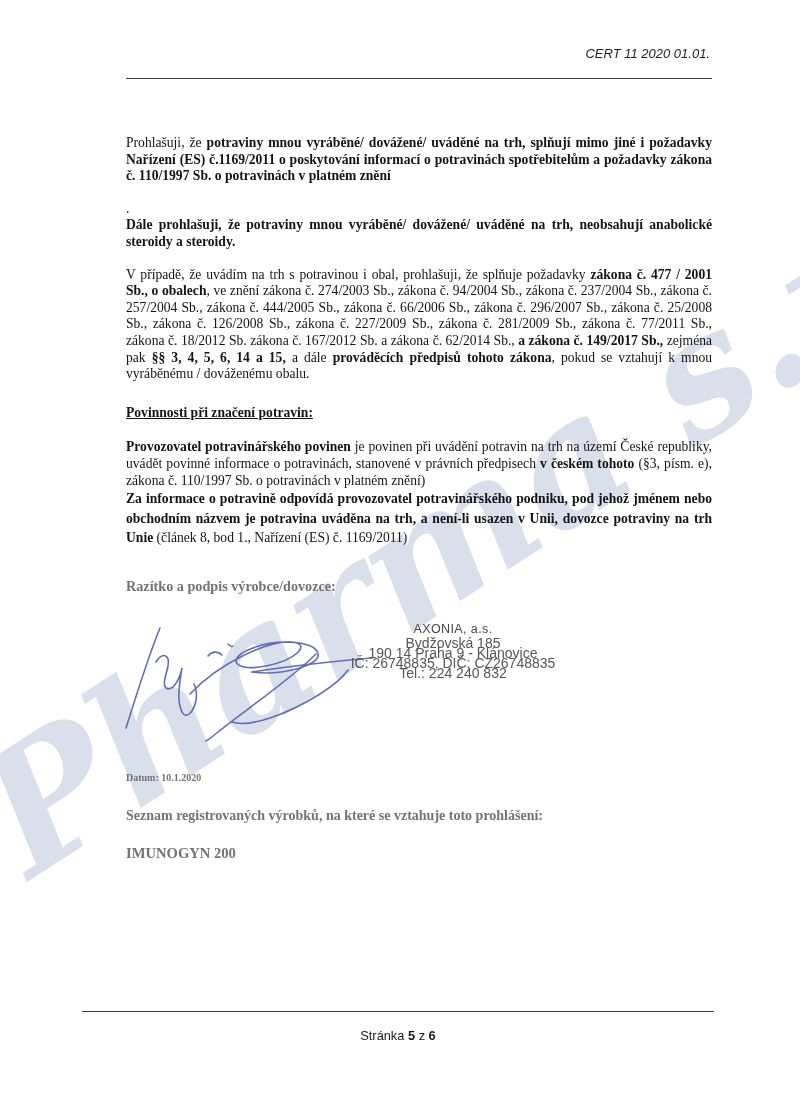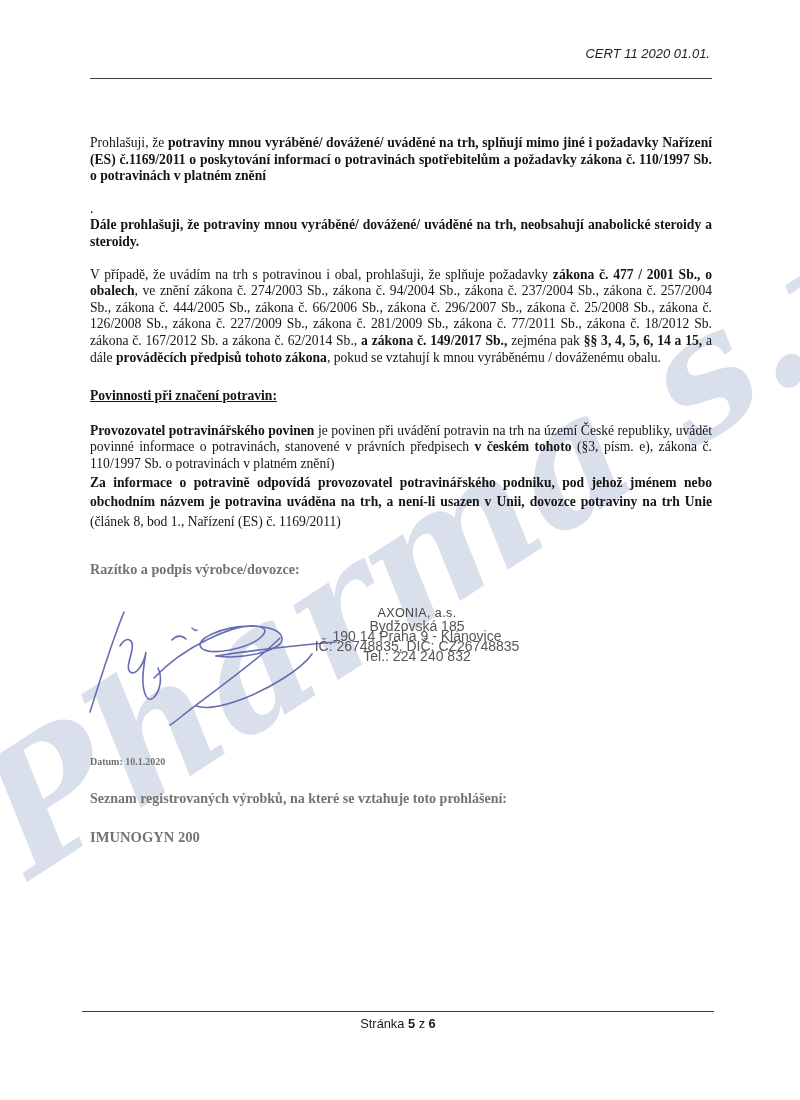--- a/index.html
+++ b/index.html
@@ -13,20 +13,21 @@
     color:#141414;
   }
   
   .watermark-layer{
     position:absolute;inset:0;z-index:0;pointer-events:none;
   }
   
   .content{
     position:relative;z-index:1;
     padding:46px 88px 0 90px;
+    margin-left:36px;
   }
   .doc-ref{
     text-align:right;
     font-family:"Liberation Sans", sans-serif;
     font-style:italic;
     font-size:13px;
     color:#222;
     padding-right:2px;
   }
   .head-rule{
@@ -58,21 +59,21 @@
   .datum{margin:18px 0 0 0 !important;font-size:10px;text-align:left !important;}
   .seznam{margin:21px 0 0 0 !important;font-size:14px;text-align:left !important;}
   .product{margin:21px 0 0 0 !important;font-size:14.6px;text-align:center;}
   
   .footer{
     position:absolute;left:82px;right:86px;top:1011px;z-index:1;
     border-top:1.4px solid #3a3a3a;
     text-align:center;
     font-family:"Liberation Sans", sans-serif;
     font-size:12.8px;color:#1a1a1a;
-    padding-top:4px;
+    padding-top:16px;
     white-space:pre;
   }
 </style>
 </head>
 <body>
 
 <div class="page">
 
   <div class="watermark-layer">
     <svg width="800" height="1100" viewBox="0 0 800 1100" xmlns="http://www.w3.org/2000/svg">

